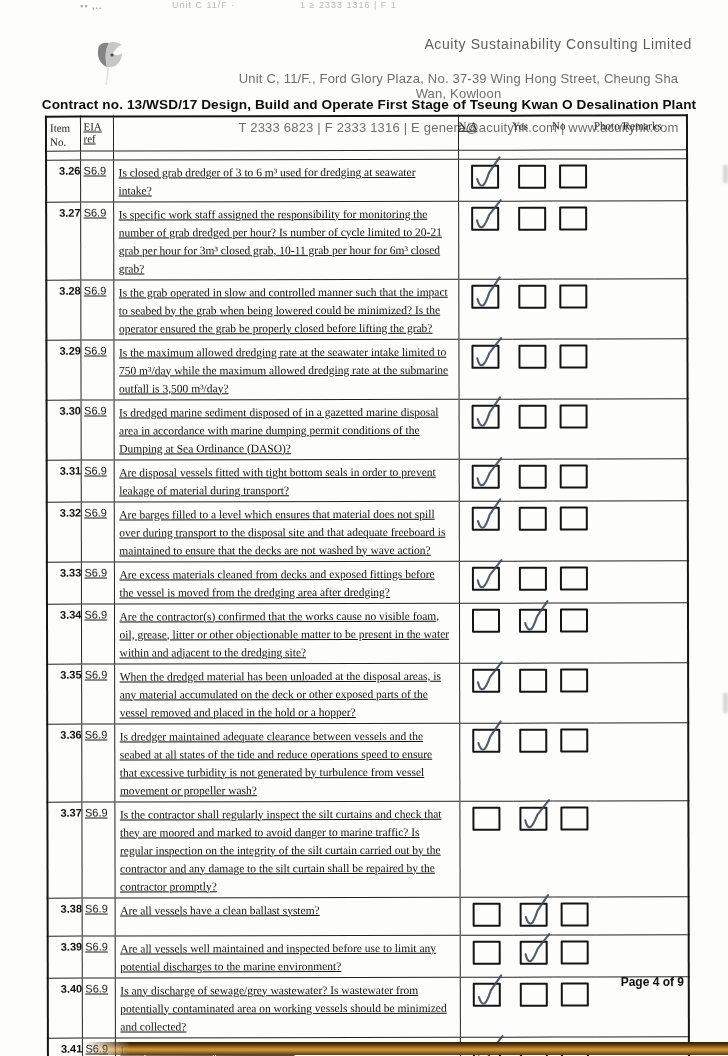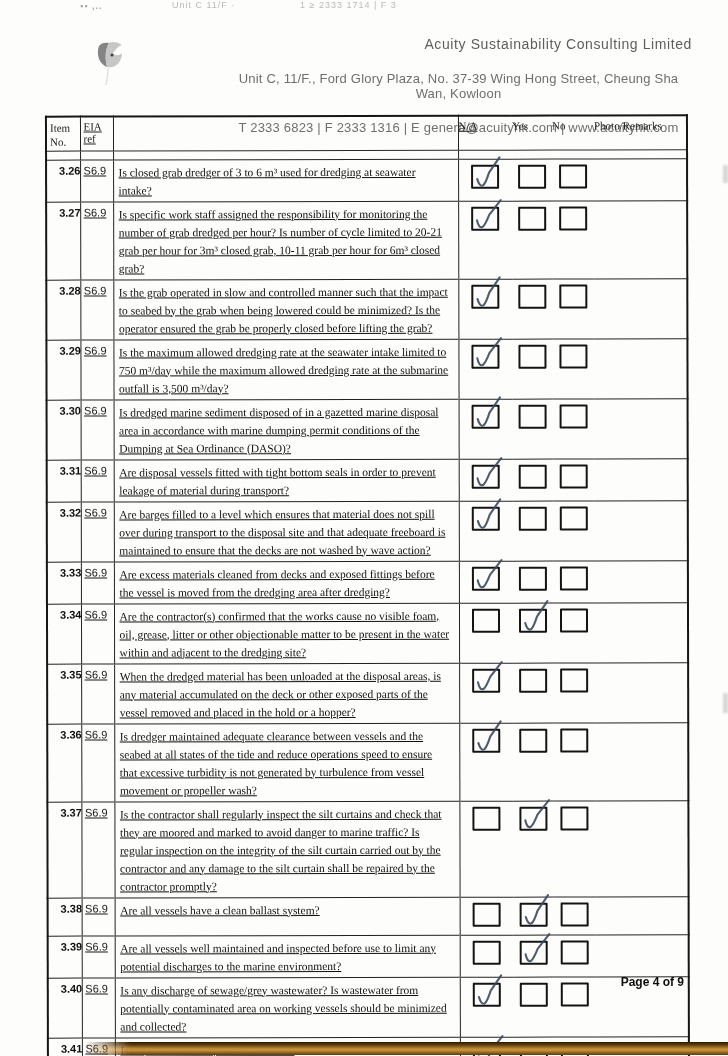--- a/index.html
+++ b/index.html
@@ -87,39 +87,40 @@
     border-radius:3px 0 0 3px;
   }
 </style>
 </head>
 <body>
 
 <div class="page">
 
   <span class="bleed-frag" style="left:80px;top:1px;font-weight:bold;opacity:.75;">▪▪ ,..</span>
   <span class="bleed-frag" style="left:172px;top:0;">Unit C  11/F ·</span>
-  <span class="bleed-frag" style="left:300px;top:0;">1 ≥ 2333 1714 | F  3</span>
+  <span class="bleed-frag" style="left:300px;top:0;">1 ≥ 2333 1316 | F  1</span>
 
   <div class="edge-smudge" style="top:165px;height:18px;"></div>
   <div class="edge-smudge" style="top:693px;height:20px;"></div>
 
   <div class="letterhead">
     <svg class="logo" width="34" height="50" viewBox="0 0 34 50">
       <path d="M4 8 C1 16 4 26 12 29 C10 20 10 12 14 5 C10 4 6 5 4 8 Z" fill="#6e6e6e" opacity=".85"></path>
       <path d="M14 5 C10 12 10 20 12 29 C20 31 27 24 27 15 C24 18 20 18 18 15 C20 12 23 8 27 7 C23 4 17 3 14 5 Z" fill="#b9b9b9" opacity=".8"></path>
       <circle cx="17" cy="17" r="1.6" fill="#444"></circle>
       <path d="M13 30 C13 36 12 42 11 47" stroke="#cfcfcf" stroke-width="1.5" fill="none" opacity=".6"></path>
     </svg>
     <div class="head-text">
       <div class="company-name">Acuity Sustainability Consulting Limited</div>
       <div class="addr-line">Unit C, 11/F., Ford Glory Plaza, No. 37-39 Wing Hong Street, Cheung Sha Wan, Kowloon</div>
       <div class="contact-line">T  2333 6823  |  F  2333 1316  |  E  genera@acuityhk.com  |  www.acuityhk.com</div>
     </div>
   </div>
 
+  <div class="doc-title">Contract no.  13/WSD/17 Design, Build and Operate First Stage of Tseung Kwan O Desalination Plant</div>
 
   <table class="checklist">
     <colgroup>
       <col style="width:34px">
         <col style="width:33px">
         <col style="width:345px">
       <col style="width:54px">
         <col style="width:40px">
         <col style="width:42px">
         <col style="width:93px">

